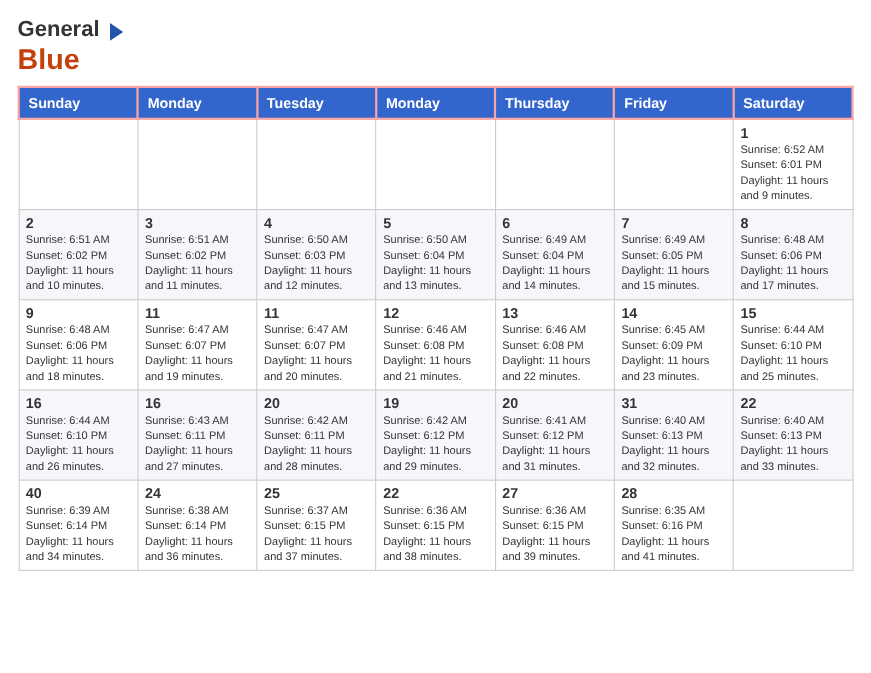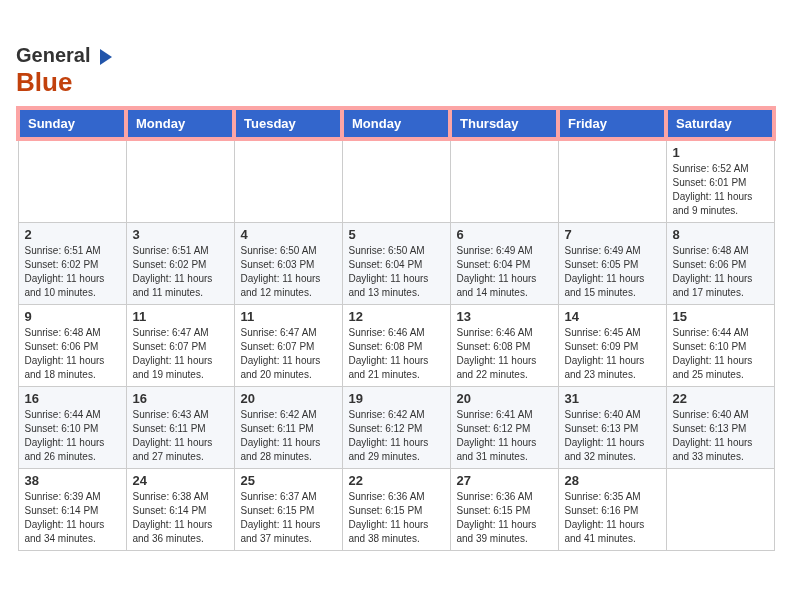--- a/index.html
+++ b/index.html
@@ -8,21 +8,20 @@
       background: #fff;
       width: 792px;
       min-height: 612px;
       padding: 16px;
     }
     .header-area {
       display: flex;
       justify-content: space-between;
       align-items: flex-start;
       margin-bottom: 8px;
-      margin-top: 28px;
     }
     .logo {
       display: flex;
       flex-direction: column;
       align-items: flex-start;
     }
     .logo-row {
       display: flex;
       align-items: center;
     }
@@ -42,21 +41,21 @@
       width: 100%;
       border-collapse: collapse;
     }
     .calendar th {
       background-color: #3366cc;
       color: #fff;
       font-size: 13px;
       font-weight: bold;
       padding: 6px 8px;
       text-align: left;
-      border: 4px solid #fca5a5;
+      border: 2px solid #fca5a5;
     }
     .calendar td {
       vertical-align: top;
       border: 1px solid #ccc;
       padding: 4px 6px;
       width: calc(100% / 7);
       min-height: 80px;
       font-size: 10.5px;
       color: #333;
       background: #fff;
@@ -209,21 +208,21 @@
           <div class="day-number">31</div>
           <div class="day-info">Sunrise: 6:40 AM<br>Sunset: 6:13 PM<br>Daylight: 11 hours and 32 minutes.</div>
         </td>
         <td>
           <div class="day-number">22</div>
           <div class="day-info">Sunrise: 6:40 AM<br>Sunset: 6:13 PM<br>Daylight: 11 hours and 33 minutes.</div>
         </td>
       </tr>
       <tr>
         <td>
-          <div class="day-number">38</div>
+          <div class="day-number">40</div>
           <div class="day-info">Sunrise: 6:39 AM<br>Sunset: 6:14 PM<br>Daylight: 11 hours and 34 minutes.</div>
         </td>
         <td>
           <div class="day-number">24</div>
           <div class="day-info">Sunrise: 6:38 AM<br>Sunset: 6:14 PM<br>Daylight: 11 hours and 36 minutes.</div>
         </td>
         <td>
           <div class="day-number">25</div>
           <div class="day-info">Sunrise: 6:37 AM<br>Sunset: 6:15 PM<br>Daylight: 11 hours and 37 minutes.</div>
         </td>

